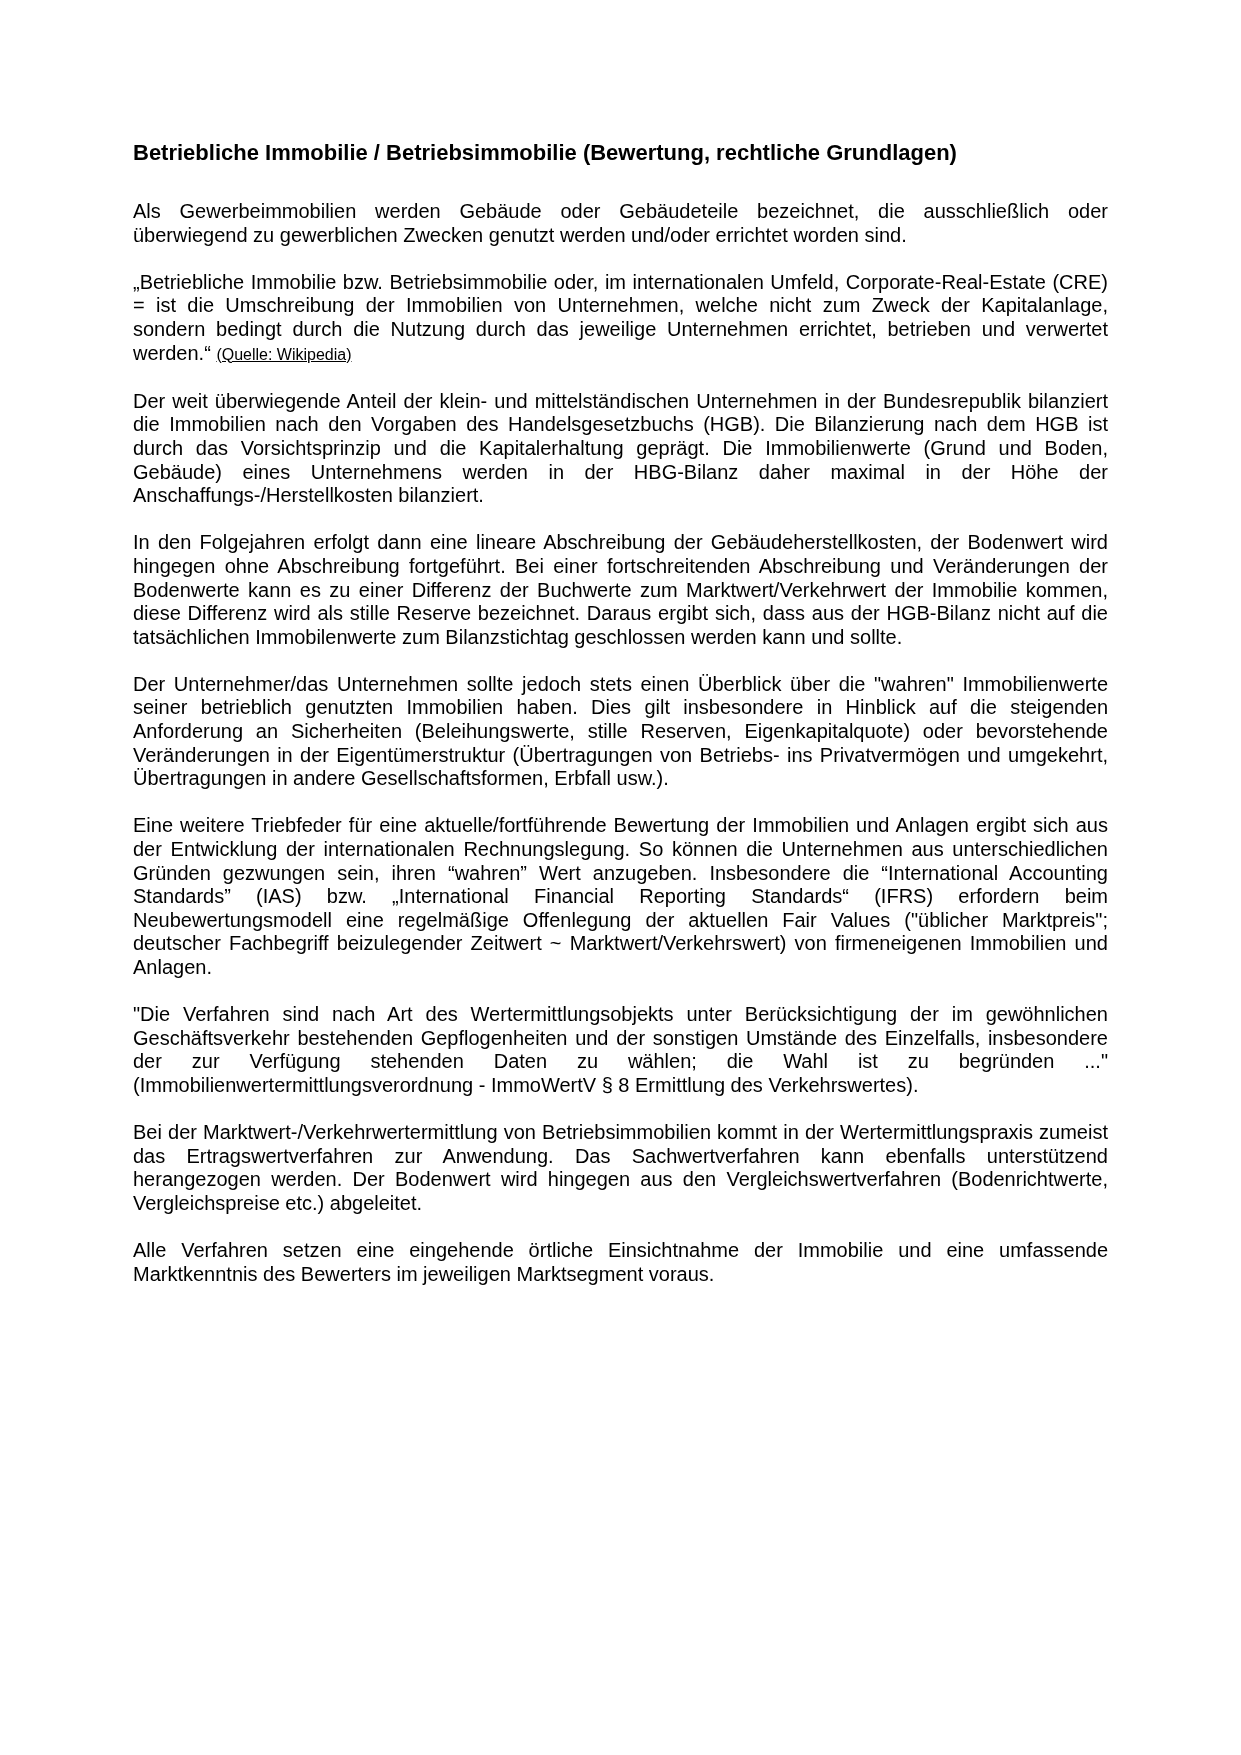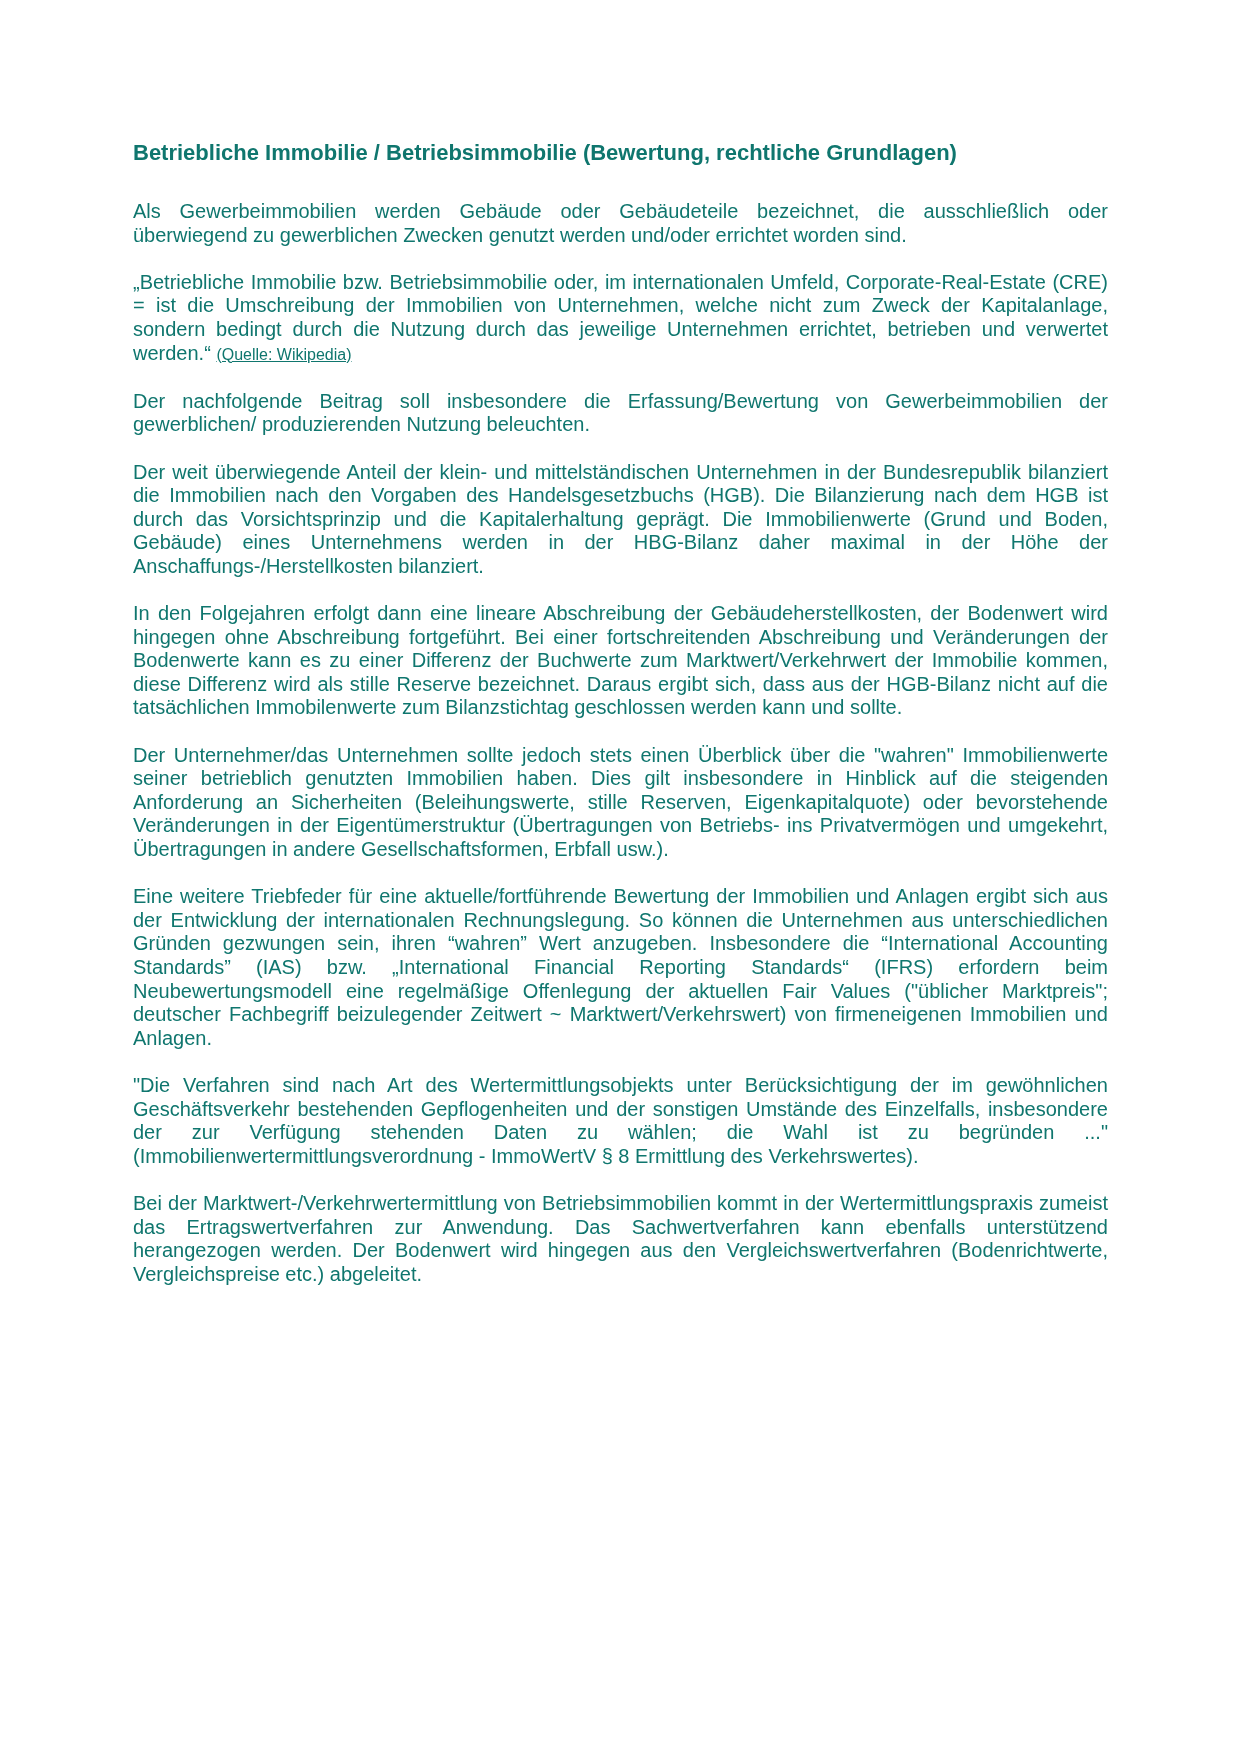--- a/index.html
+++ b/index.html
@@ -6,21 +6,21 @@
     margin: 0;
     padding: 0;
     background: #ffffff;
   }
   .page {
     position: relative;
     width: 1241px;
     height: 1396px;
     background: #ffffff;
     font-family: "Liberation Sans", sans-serif;
-    color: #0f766e;
+    color: #000000;
     overflow: hidden;
   }
   .content {
     position: absolute;
     left: 133px;
     top: 140px;
     width: 975px;
   }
   .doc-title {
     font-size: 22px;
@@ -48,30 +48,30 @@
 
 <div class="page">
   <div class="content">
 
     <h1 class="doc-title">Betriebliche Immobilie / Betriebsimmobilie (Bewertung, rechtliche Grundlagen)</h1>
 
     <p class="para">Als Gewerbeimmobilien werden Gebäude oder Gebäudeteile bezeichnet, die ausschließlich oder überwiegend zu gewerblichen Zwecken genutzt werden und/oder errichtet worden sind.</p>
 
     <p class="para"><span>„Betriebliche Immobilie bzw. Betriebsimmobilie oder, im internationalen Umfeld, Corporate-Real-Estate (CRE) = ist die Umschreibung der Immobilien von Unternehmen, welche nicht zum Zweck der Kapitalanlage, sondern bedingt durch die Nutzung durch das jeweilige Unternehmen errichtet, betrieben und verwertet werden.“ </span><span class="source-note">(Quelle: Wikipedia)</span></p>
 
-    <p class="para">Der nachfolgende Beitrag soll insbesondere die Erfassung/Bewertung von Gewerbeimmobilien der gewerblichen/ produzierenden Nutzung beleuchten.</p>
 
     <p class="para">Der weit überwiegende Anteil der klein- und mittelständischen Unternehmen in der Bundesrepublik bilanziert die Immobilien nach den Vorgaben des Handelsgesetzbuchs (HGB). Die Bilanzierung nach dem HGB ist durch das Vorsichtsprinzip und die Kapitalerhaltung geprägt. Die Immobilienwerte (Grund und Boden, Gebäude) eines Unternehmens werden in der HBG-Bilanz daher maximal in der Höhe der Anschaffungs-/Herstellkosten bilanziert.</p>
 
     <p class="para">In den Folgejahren erfolgt dann eine lineare Abschreibung der Gebäudeherstellkosten, der Bodenwert wird hingegen ohne Abschreibung fortgeführt. Bei einer fortschreitenden Abschreibung und Veränderungen der Bodenwerte kann es zu einer Differenz der Buchwerte zum Marktwert/Verkehrwert der Immobilie kommen, diese Differenz wird als stille Reserve bezeichnet. Daraus ergibt sich, dass aus der HGB-Bilanz nicht auf die tatsächlichen Immobilenwerte zum Bilanzstichtag geschlossen werden kann und sollte.</p>
 
     <p class="para">Der Unternehmer/das Unternehmen sollte jedoch stets einen Überblick über die "wahren" Immobilienwerte seiner betrieblich genutzten Immobilien haben. Dies gilt insbesondere in Hinblick auf die steigenden Anforderung an Sicherheiten (Beleihungswerte, stille Reserven, Eigenkapitalquote) oder bevorstehende Veränderungen in der Eigentümerstruktur (Übertragungen von Betriebs- ins Privatvermögen und umgekehrt, Übertragungen in andere Gesellschaftsformen, Erbfall usw.).</p>
 
     <p class="para">Eine weitere Triebfeder für eine aktuelle/fortführende Bewertung der Immobilien und Anlagen ergibt sich aus der Entwicklung der internationalen Rechnungslegung. So können die Unternehmen aus unterschiedlichen Gründen gezwungen sein, ihren “wahren” Wert anzugeben. Insbesondere die “International Accounting Standards” (IAS) bzw. „International Financial Reporting Standards“ (IFRS) erfordern beim Neubewertungsmodell eine regelmäßige Offenlegung der aktuellen Fair Values ("üblicher Marktpreis"; deutscher Fachbegriff beizulegender Zeitwert ~ Marktwert/Verkehrswert) von firmeneigenen Immobilien und Anlagen.</p>
 
 
     <p class="para">"Die Verfahren sind nach Art des Wertermittlungsobjekts unter Berücksichtigung der im gewöhnlichen Geschäftsverkehr bestehenden Gepflogenheiten und der sonstigen Umstände des Einzelfalls, insbesondere der zur Verfügung stehenden Daten zu wählen; die Wahl ist zu begründen ..." (Immobilienwertermittlungsverordnung - ImmoWertV § 8 Ermittlung des Verkehrswertes).</p>
 
     <p class="para">Bei der Marktwert-/Verkehrwertermittlung von Betriebsimmobilien kommt in der Wertermittlungspraxis zumeist das Ertragswertverfahren zur Anwendung. Das Sachwertverfahren kann ebenfalls unterstützend herangezogen werden. Der Bodenwert wird hingegen aus den Vergleichswertverfahren (Bodenrichtwerte, Vergleichspreise etc.) abgeleitet.</p>
 
+    <p class="para">Alle Verfahren setzen eine eingehende örtliche Einsichtnahme der Immobilie und eine umfassende Marktkenntnis des Bewerters im jeweiligen Marktsegment voraus.</p>
 
   </div>
 </div>
 
 </body></html>

